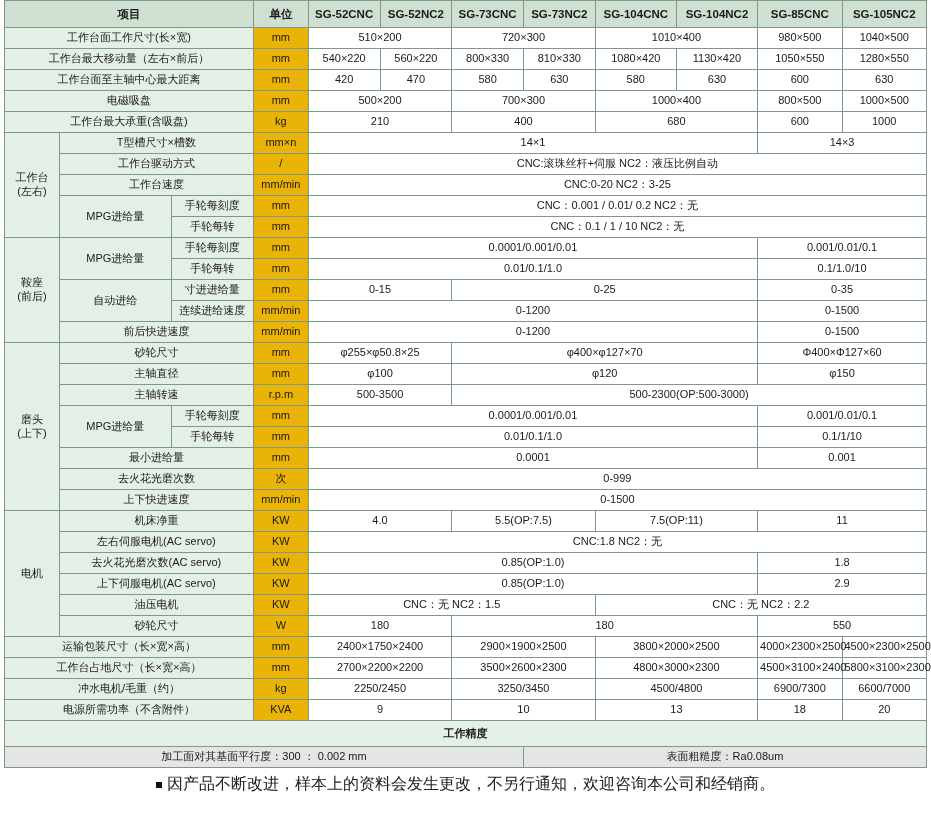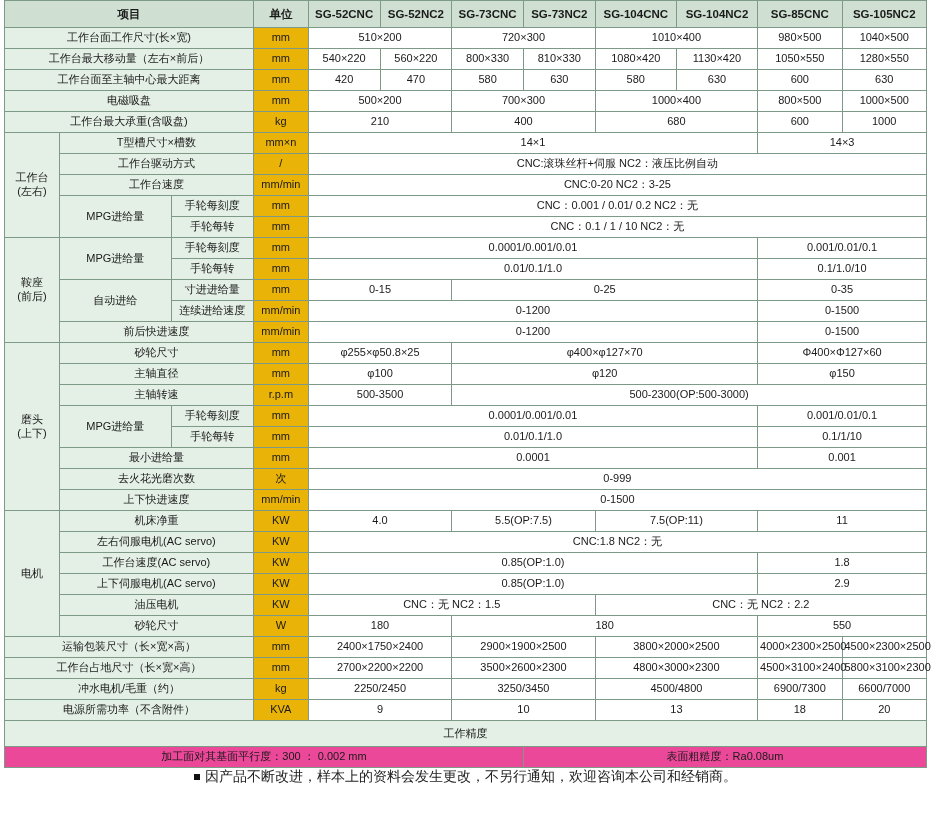--- a/index.html
+++ b/index.html
@@ -48,29 +48,30 @@
     font-weight:normal;
     width:44px;
   }
   td.unit{
     background:#eab308;
     width:44px;
   }
   td.val{background:#ffffff;}
   td.acc-head{
     background:#e4efe6;
-    font-weight:normal;
+    font-weight:bold;
     height:21px;
   }
   td.acc-cell{
-    background:#ec4899;
+    background:#e5e5e5;
   }
   .foot{
+    margin-top:6px;
     text-align:center;
-    font-size:14px;
+    font-size:16px;
     color:#222;
   }
   .sq{
     display:inline-block;
     width:6px;height:6px;
     background:#111;
     margin-right:5px;
     vertical-align:middle;
   }
 </style>
@@ -279,21 +280,21 @@
           <td class="val" colspan="2">5.5(OP:7.5)</td>
           <td class="val" colspan="2">7.5(OP:11)</td>
           <td class="val" colspan="2">11</td>
         </tr>
         <tr>
           <td class="lbl-left" colspan="2">左右伺服电机(AC servo)</td>
           <td class="unit">KW</td>
           <td class="val" colspan="8">CNC:1.8        NC2：无</td>
         </tr>
         <tr>
-          <td class="lbl-left" colspan="2">工作台速度(AC servo)</td>
+          <td class="lbl-left" colspan="2">去火花光磨次数(AC servo)</td>
           <td class="unit">KW</td>
           <td class="val" colspan="6">0.85(OP:1.0)</td>
           <td class="val" colspan="2">1.8</td>
         </tr>
         <tr>
           <td class="lbl-left" colspan="2">上下伺服电机(AC servo)</td>
           <td class="unit">KW</td>
           <td class="val" colspan="6">0.85(OP:1.0)</td>
           <td class="val" colspan="2">2.9</td>
         </tr>

